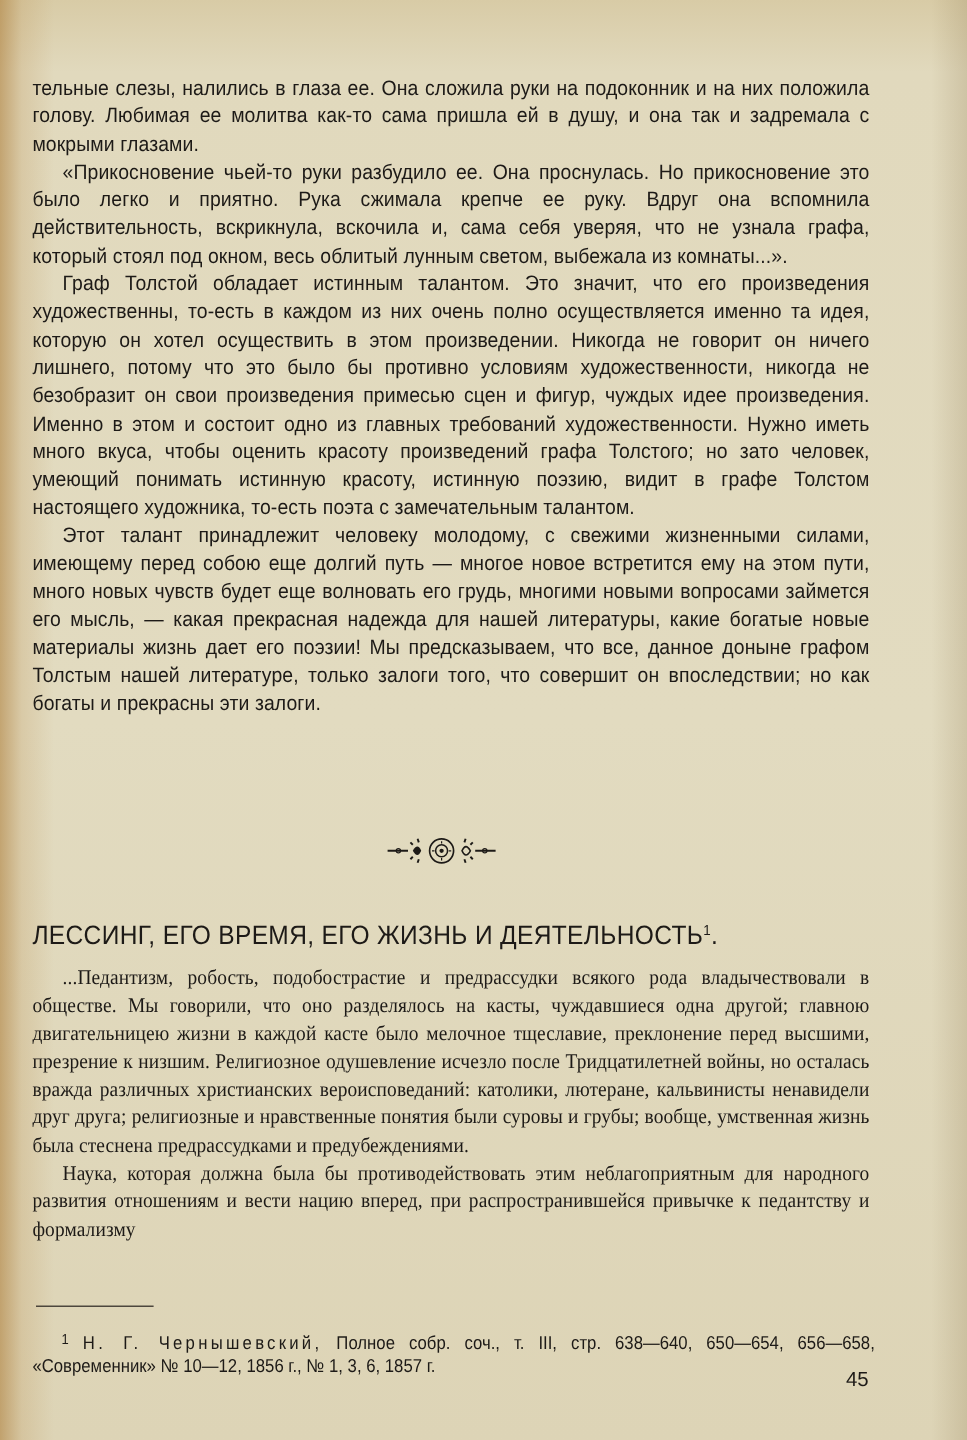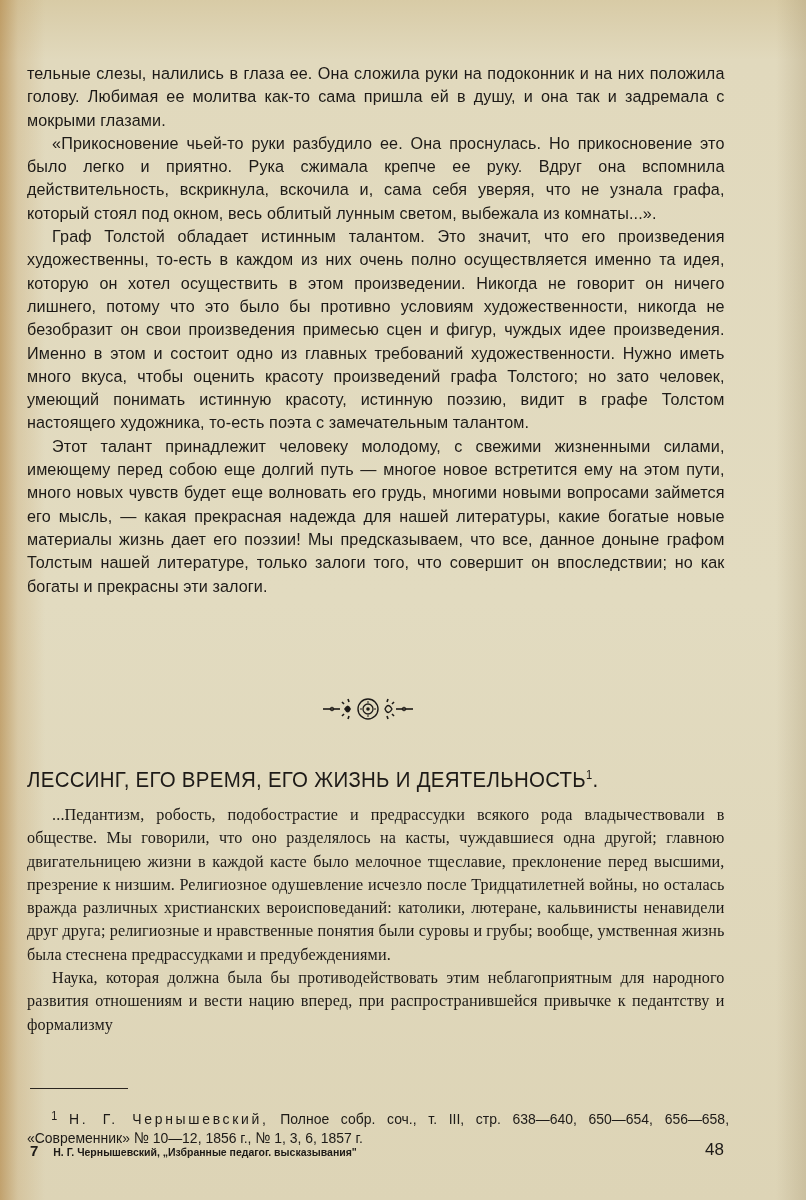--- a/index.html
+++ b/index.html
@@ -153,19 +153,15 @@
   </div>
 
   <div class="fn-rule"></div>
 
   <div class="footnote">
     <span style="padding-left:27px;font-size:12px;vertical-align:4px;">1</span>
     <span class="spaced">Н. Г. Чернышевский,</span>
     <span>Полное собр. соч., т. III, стр. 638—640, 650—654, 656—658, «Современник» № 10—12, 1856 г., № 1, 3, 6, 1857 г.</span>
   </div>
 
-  <div class="bottom-line">
-    <span class="signature-num">7</span>
-    <span>Н. Г. Чернышевский, „Избранные педагог. высказывания"</span>
-  </div>
 
-  <div class="page-number">48</div>
+  <div class="page-number">45</div>
 </div>
 
 </body></html>

